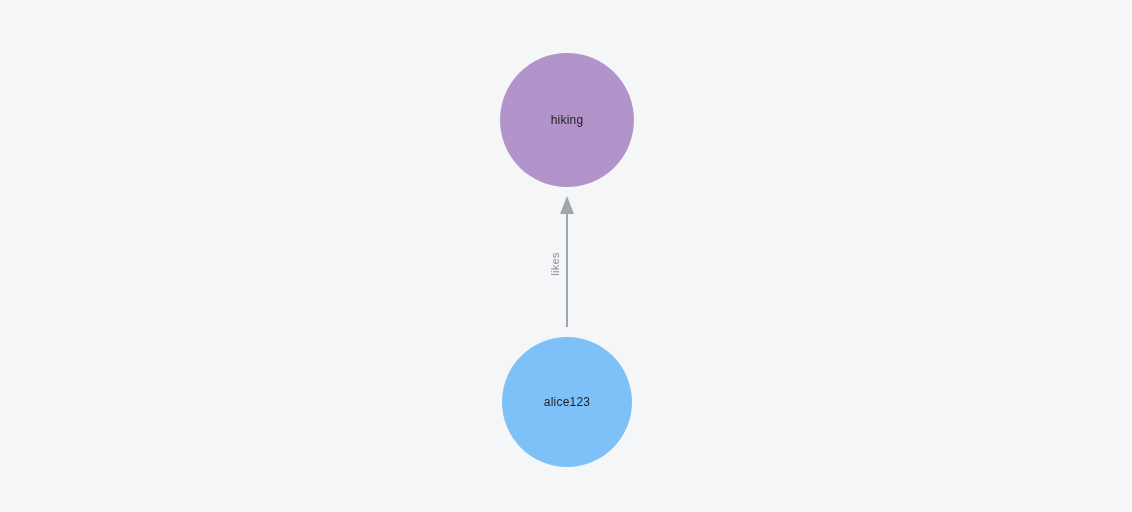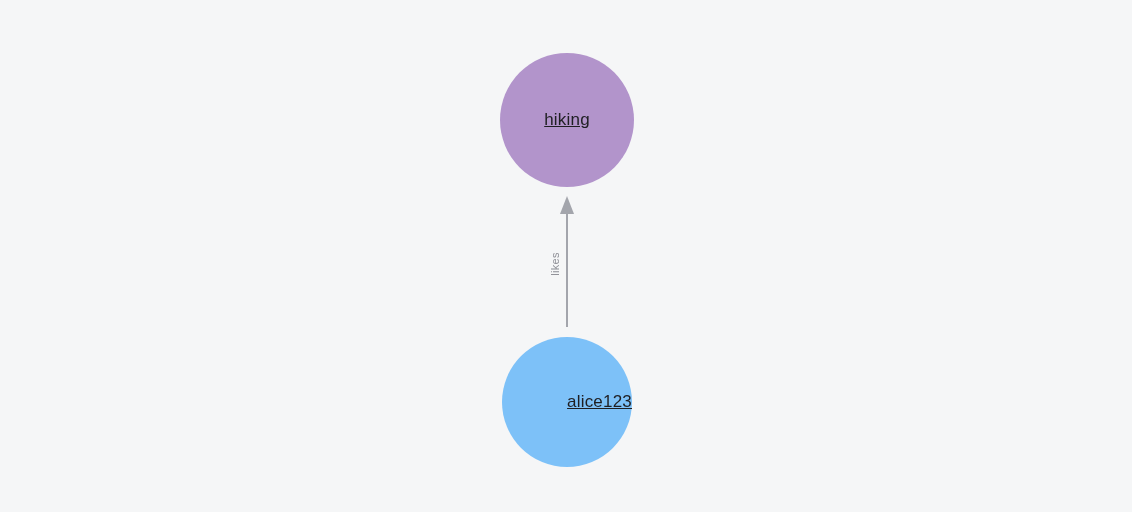--- a/index.html
+++ b/index.html
@@ -30,24 +30,23 @@
       width: 134px;
       height: 134px;
     }
     .node-alice {
       left: 502px;
       top: 337px;
       width: 130px;
       height: 130px;
     }
     .node-label {
-      font-size: 17px;
+      font-size: 12px;
       letter-spacing: 0.2px;
       color: #1f1f23;
-      text-decoration: underline;
     }
     .edge-line {
       position: absolute;
       left: 566px;
       top: 212px;
       width: 2px;
       height: 115px;
     }
     .edge-arrowhead {
       position: absolute;
@@ -80,17 +79,17 @@
   <div class="node node-hiking" style="background-color: rgb(178, 148, 203);">
     <span class="node-label" style="color: rgb(31, 31, 35);">hiking</span>
   </div>
 
   <div>
     <div class="edge-line" style="background-color: rgb(163, 165, 172);"></div>
     <div class="edge-arrowhead" style="border-bottom-color: rgb(163, 165, 172);"></div>
     <span class="edge-label" style="color: rgb(142, 143, 150);">likes</span>
   </div>
 
-  <div class="node node-alice" style="background-color: rgb(125, 193, 248); justify-content: flex-end;">
+  <div class="node node-alice" style="background-color: rgb(125, 193, 248);">
     <span class="node-label" style="color: rgb(31, 31, 35);">alice123</span>
   </div>
 
 </div>
 
 </body></html>

